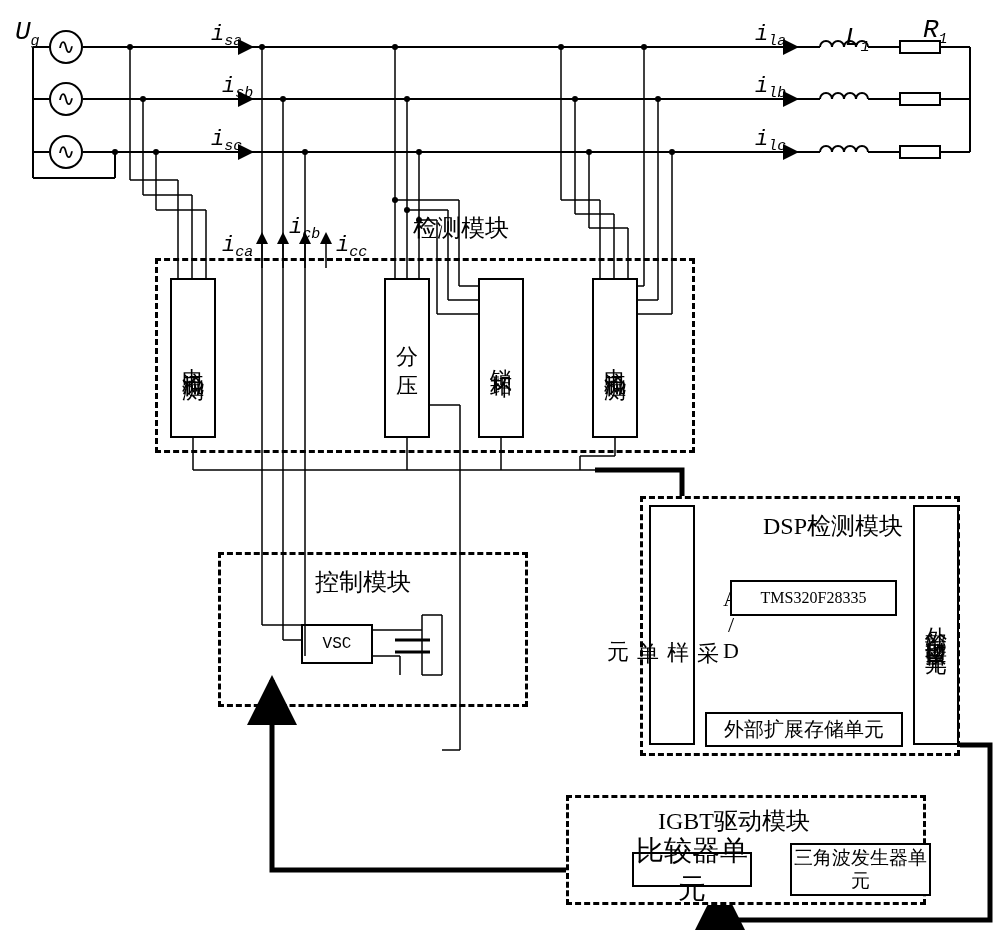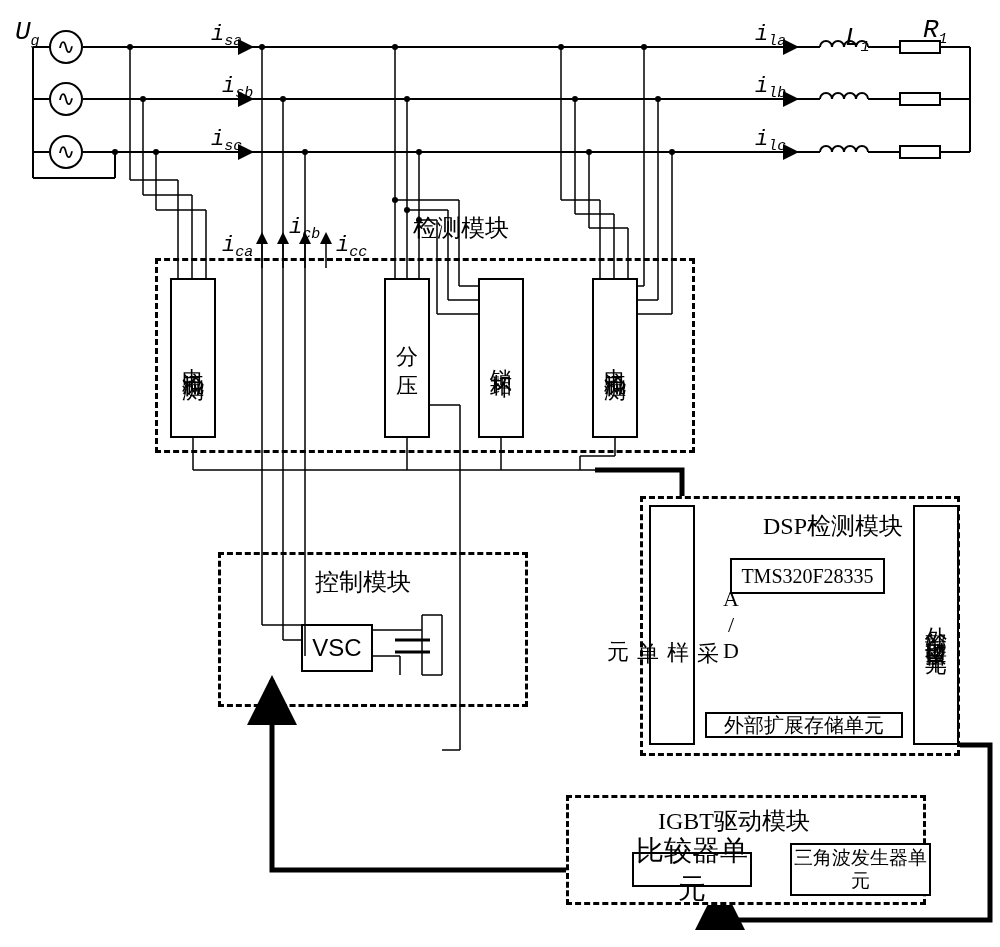--- a/index.html
+++ b/index.html
@@ -55,21 +55,21 @@
   <span class="vtext">锁相环</span>
 </div>
 
 <div class="solidbox" style="top:278px;left:592px;width:46px;height:160px">
   <span class="vtext">电流检测</span>
 </div>
 
 <div class="dashbox" style="top:552px;left:218px;width:310px;height:155px"></div>
 <span class="title" style="top:566px;left:315px">控制模块</span>
 
-<div class="solidbox" style="top:624px;left:301px;width:72px;height:48px;font-family:Liberation Sans, sans-serif;font-size:24px">
+<div class="solidbox" style="top:624px;left:301px;width:72px;height:40px;font-family:Liberation Mono, monospace;font-size:16px">
   <span>VSC</span>
 </div>
 
 <svg width="1000" height="947">
   <defs>
     <marker id="arr" markerWidth="8" markerHeight="8" refX="6" refY="4" orient="auto">
       <path d="M0,0 L8,4 L0,8 z" fill="#000"></path>
     </marker>
     <marker id="arrB" markerWidth="12" markerHeight="12" refX="9" refY="5" orient="auto">
       <path d="M0,0 L10,5 L0,10 z" fill="#000"></path>
@@ -235,25 +235,25 @@
   <line x1="790" y1="870" x2="755" y2="870" stroke="#000" stroke-width="3" marker-end="url(#arrB)"></line>
 </svg>
 
 <div class="dashbox" style="top:496px;left:640px;width:320px;height:260px"></div>
 <span class="title" style="top:510px;left:763px;font-family:'Times New Roman',SimSun">DSP<span style="font-family:SimSun">检测模块</span></span>
 
 <div class="solidbox" style="top:505px;left:649px;width:46px;height:240px">
   <span class="vtext" style="letter-spacing:2px"><span style="writing-mode:horizontal-tb;display:block;text-align:center;font-family:'Times New Roman'">A<br>/<br>D</span>采<br>样<br>单<br>元</span>
 </div>
 
-<div class="solidbox" style="top:558px;left:730px;width:155px;height:36px;font-family:'Times New Roman';font-size:20px">
+<div class="solidbox" style="top:580px;left:730px;width:167px;height:36px;font-family:'Times New Roman';font-size:16px">
   <span>TMS320F28335</span>
 </div>
 
-<div class="solidbox" style="top:712px;left:705px;width:198px;height:26px;font-size:20px">
+<div class="solidbox" style="top:712px;left:705px;width:198px;height:35px;font-size:20px">
   <span>外部扩展存储单元</span>
 </div>
 
 <div class="solidbox" style="top:505px;left:913px;width:46px;height:240px">
   <span class="vtext">外部输出接口单元</span>
 </div>
 
 <div class="dashbox" style="top:795px;left:566px;width:360px;height:110px"></div>
 <span class="title" style="top:805px;left:658px;font-family:'Times New Roman',SimSun">IGBT<span style="font-family:Liberation Sans, sans-serif">驱动模块</span></span>
 <div class="solidbox" style="top:852px;left:632px;width:120px;height:35px;font-size:28px">

